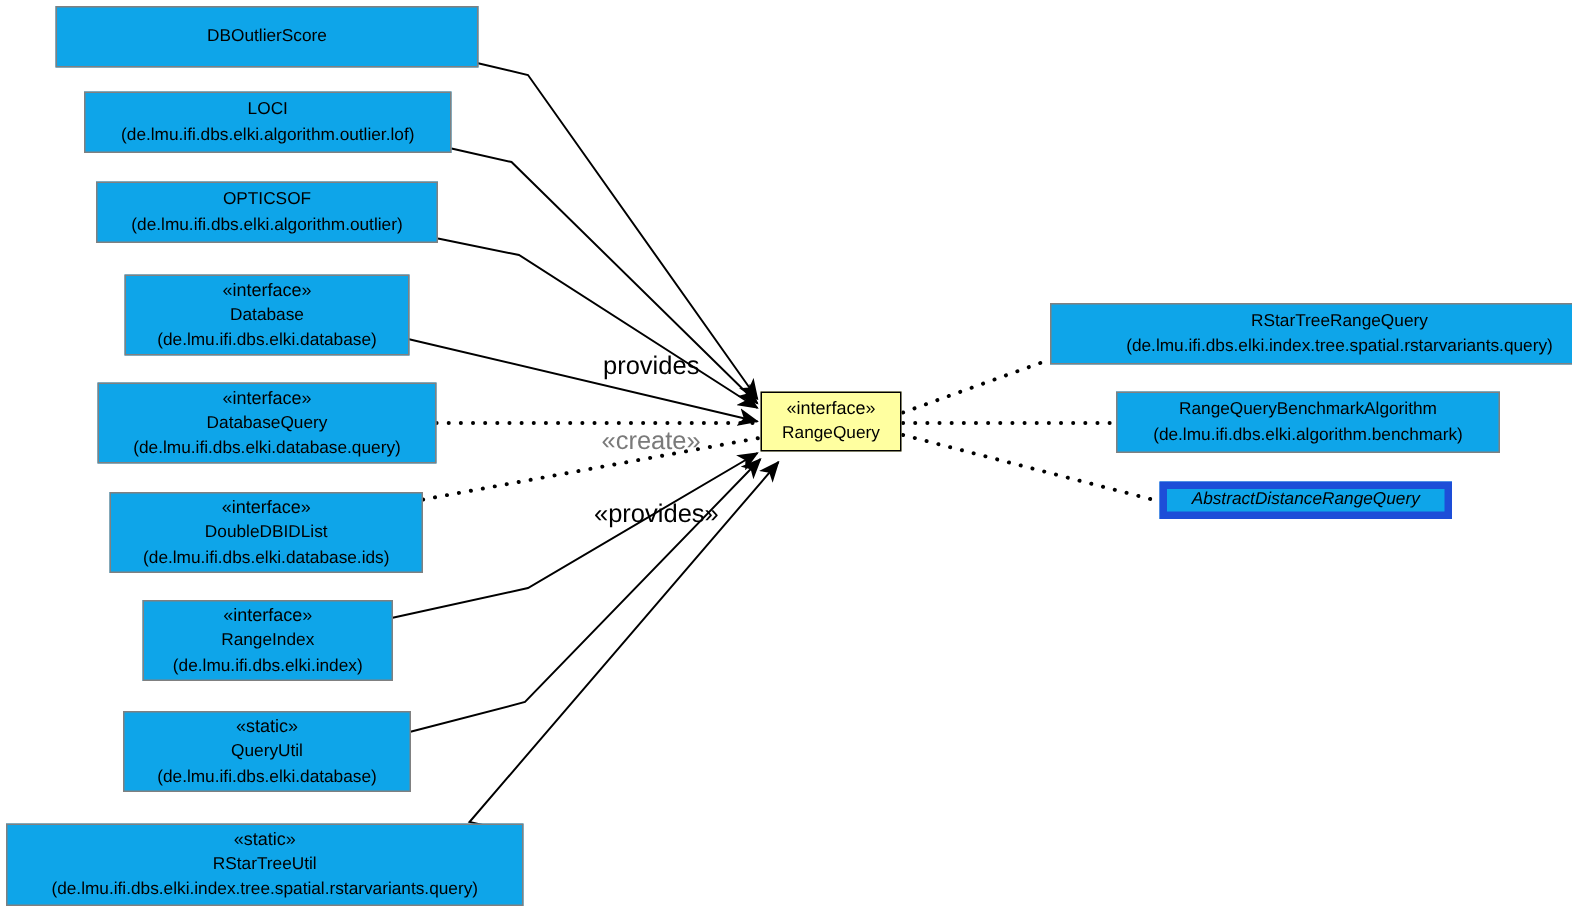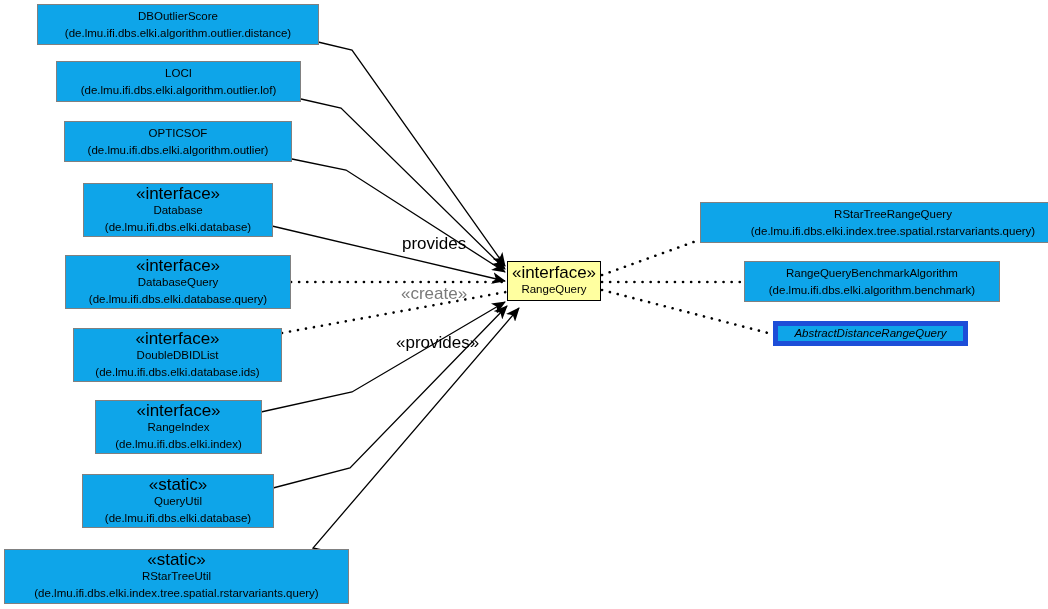--- a/index.html
+++ b/index.html
@@ -32,21 +32,21 @@
     background: #0ea5e9;
     border: 1px solid #808080;
     color: #000000;
     font-size: 11.5px;
     line-height: 17px;
     text-align: center;
     white-space: nowrap;
     z-index: 5;
   }
   .node .ln { display: block; }
-  .node .stereo { font-size: 17px; }
+  .node .stereo { font-size: 12px; }
   .node.center {
     background: #ffffa0;
     border: 1px solid #000000;
     z-index: 7;
   }
   .node.abstract {
     border: 5px solid #1d4ed8;
     font-style: italic;
   }
   .edge-label {
@@ -86,21 +86,20 @@
       <path d="M291,282 L506,282"></path>
       <path d="M282,333 L506,292"></path>
       <path d="M602,275 L699,240"></path>
       <path d="M602,282 L743,282"></path>
       <path d="M602,290 L772,334"></path>
     </g>
   </svg>
 
   <div class="node" style="left:37px; top:4px; width:282px; height:41px;">
     <span class="ln">DBOutlierScore</span>
-    <span class="ln">(de.lmu.ifi.dbs.elki.algorithm.outlier.distance)</span>
   </div>
 
   <div class="node" style="left:64px; top:121px; width:228px; height:41px;">
     <span class="ln">OPTICSOF</span>
     <span class="ln">(de.lmu.ifi.dbs.elki.algorithm.outlier)</span>
   </div>
 
   <div class="node" style="left:56px; top:61px; width:245px; height:41px;">
     <span class="ln">LOCI</span>
     <span class="ln">(de.lmu.ifi.dbs.elki.algorithm.outlier.lof)</span>

